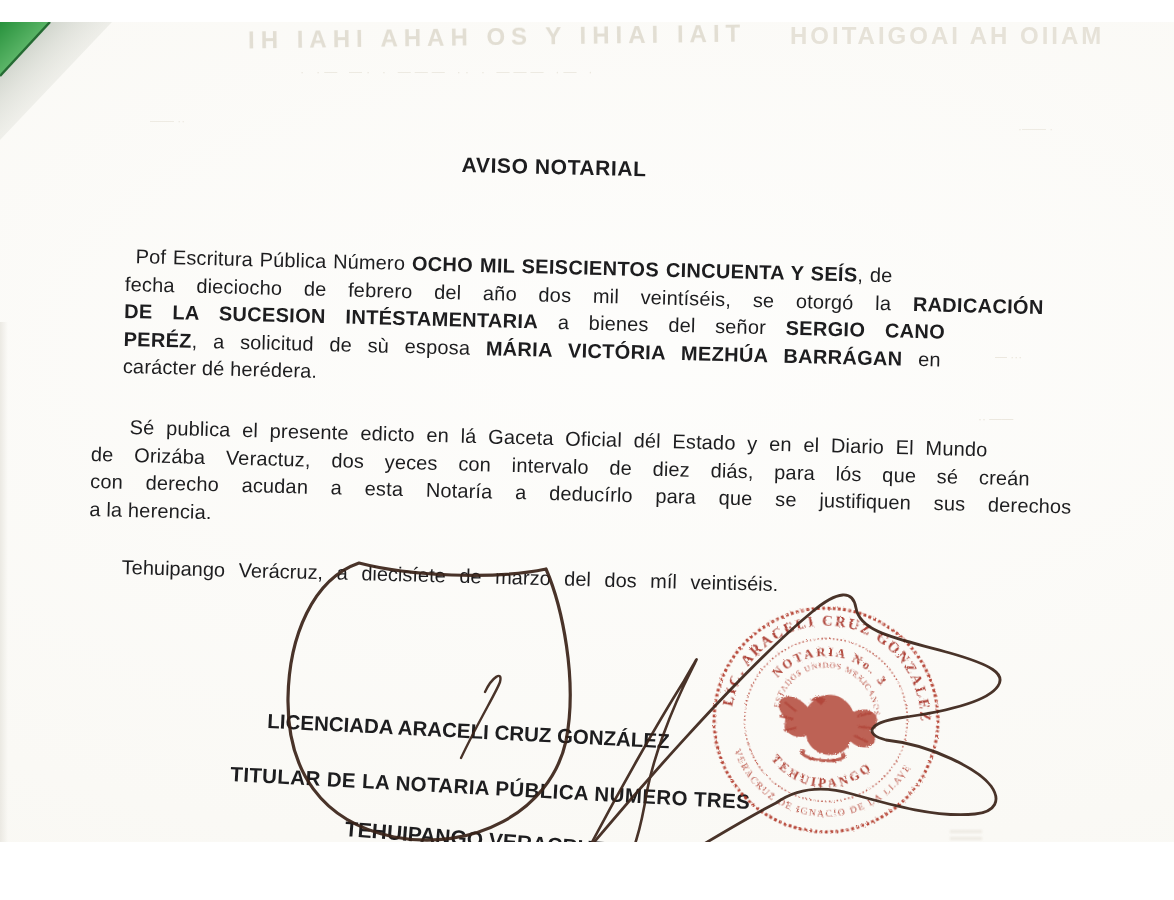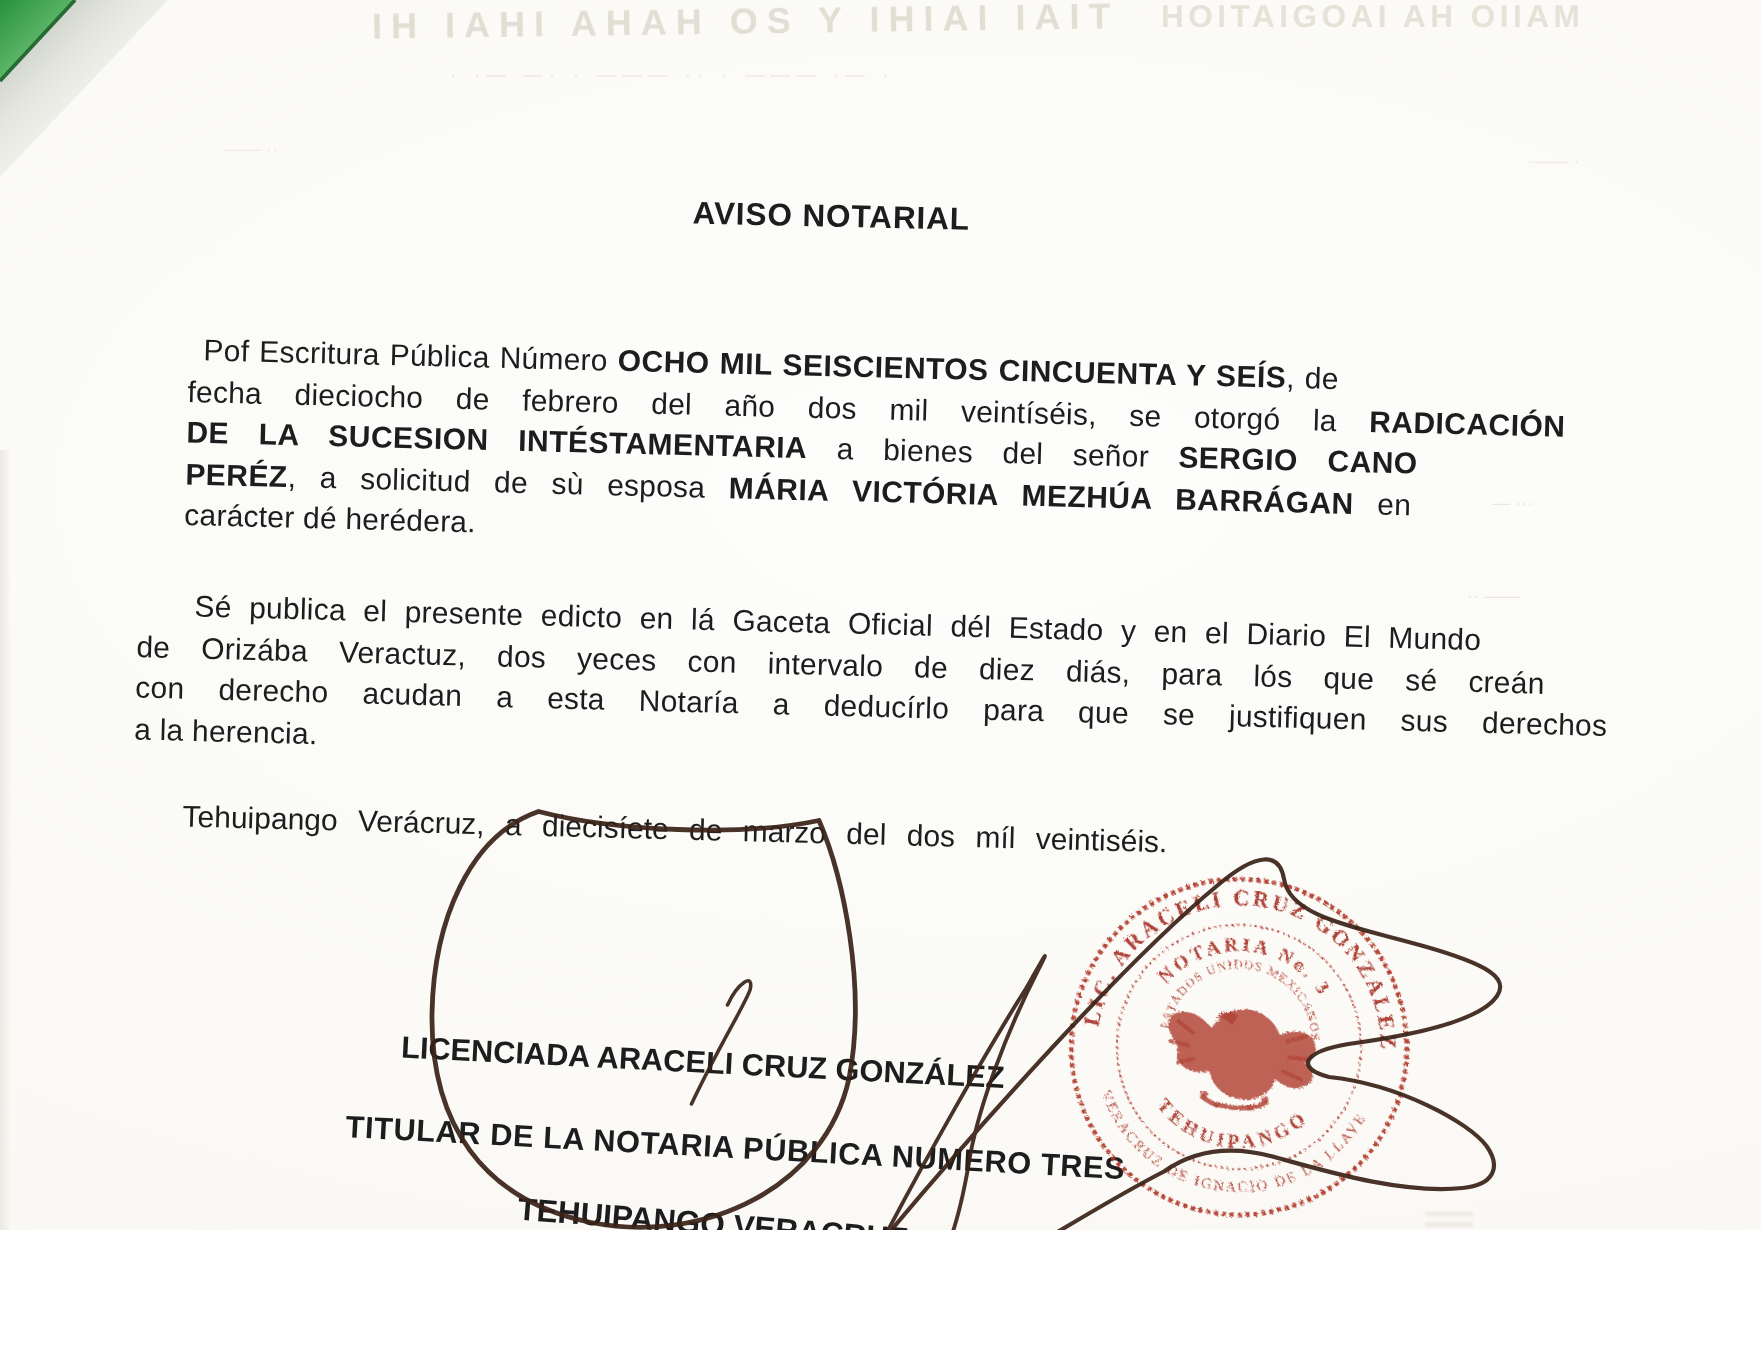--- a/index.html
+++ b/index.html
@@ -3,20 +3,21 @@
 <meta charset="utf-8">
 <style>
   html,body{margin:0;padding:0;background:#ffffff;}
   .page{
     position:relative;width:1174px;height:820px;overflow:hidden;
     background:
       radial-gradient(130% 90% at 55% 40%, rgba(255,255,255,0.6), rgba(244,242,235,0.35)),
       #fbfaf6;
     font-family:"Liberation Sans","DejaVu Sans",sans-serif;
     color:#1d1d1f;
+    margin-top:22px;
   }
   .abs{position:absolute;}
   .edge-shadow{
     left:0;top:300px;width:8px;height:600px;
     background:linear-gradient(to right,#e7e5de,rgba(231,229,222,0));
     opacity:.8;
   }
   .bleed{
     color:#e2ded3;white-space:nowrap;
     filter:blur(0.5px);
@@ -61,21 +62,21 @@
         <stop offset="0" stop-color="#27913c"></stop>
         <stop offset="1" stop-color="#68be72"></stop>
       </linearGradient>
     </defs>
     <polygon points="0,0 112,0 0,118" fill="url(#cshad)"></polygon>
     <polygon points="0,0 50,0 0,54" fill="url(#cgreen)"></polygon>
     <line x1="50" y1="0" x2="0" y2="54" stroke="#256b33" stroke-width="2.5"></line>
   </svg>
 
   <div class="abs bleed" style="left:248px;top:1px;font-size:24px;letter-spacing:6px;transform:rotate(-0.8deg);">IH IAHI AHAH OS Y IHIAI IAIT</div>
-  <div class="abs bleed" style="left:774px;top:0;font-size:21px;letter-spacing:3px;color:#e6e2d8;">HOITAIGOAI AH OIIAM</div>
+  <div class="abs bleed" style="left:790px;top:0;font-size:24px;letter-spacing:3px;color:#e6e2d8;">HOITAIGOAI AH OIIAM</div>
   <div class="abs bleed" style="left:300px;top:42px;font-size:13px;letter-spacing:4px;color:#ebe8df;font-weight:normal;">· ·— —· · ——— ·· · ——— ·— ·</div>
   <div class="abs bleed" style="left:150px;top:92px;font-size:12px;color:#ece9e0;font-weight:normal;">—— ··</div>
   <div class="abs bleed" style="left:1018px;top:100px;font-size:12px;color:#ece9e0;font-weight:normal;">·—— ·</div>
   <div class="abs bleed" style="left:995px;top:328px;font-size:12px;color:#eae6dc;font-weight:normal;">— ···</div>
   <div class="abs bleed" style="left:978px;top:390px;font-size:12px;color:#eae6dc;font-weight:normal;">·· ——</div>
   <div class="abs" style="left:950px;top:808px;width:32px;height:88px;background:repeating-linear-gradient(to bottom,rgba(214,206,192,0.35) 0 3px,rgba(0,0,0,0) 3px 7px);filter:blur(1px);"></div>
 
   <div class="abs title">AVISO NOTARIAL</div>
 
   <div class="abs para p1">

